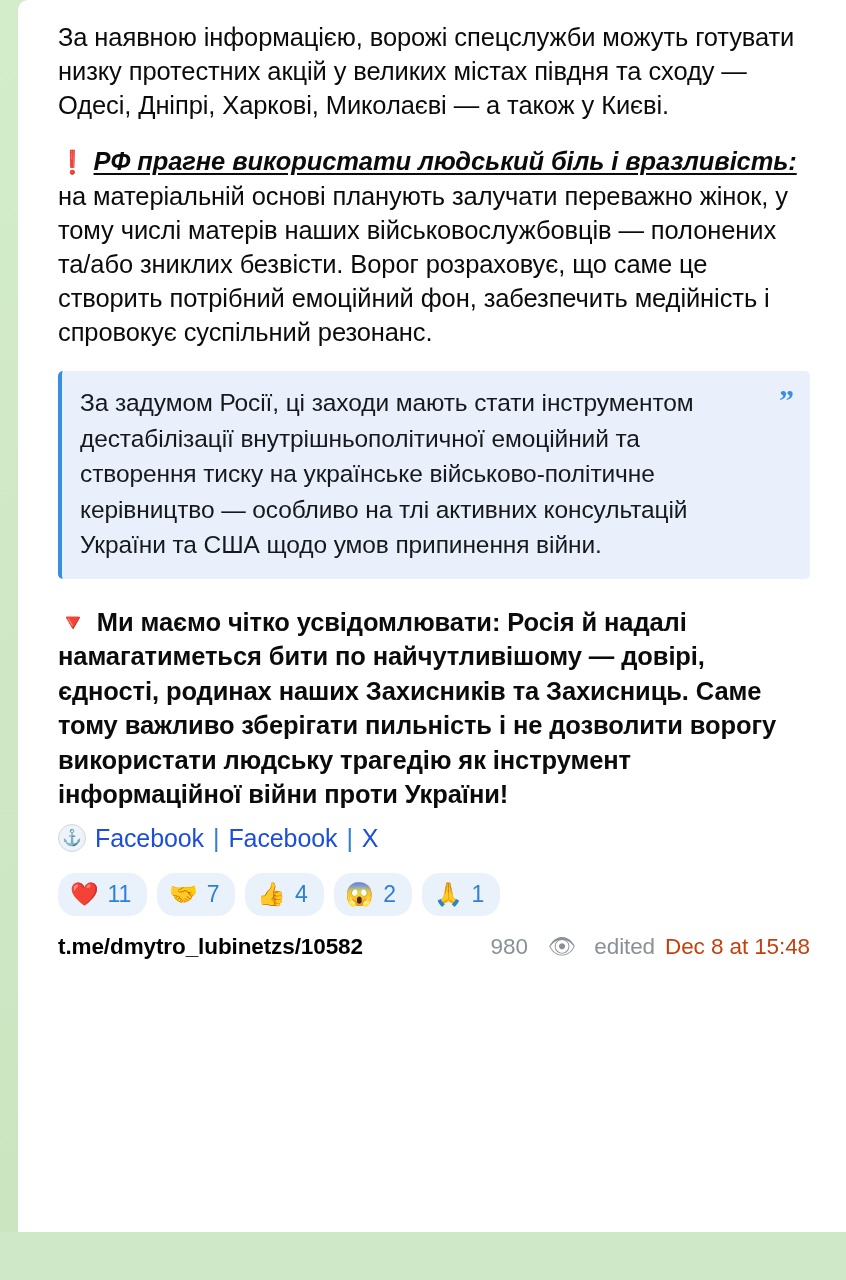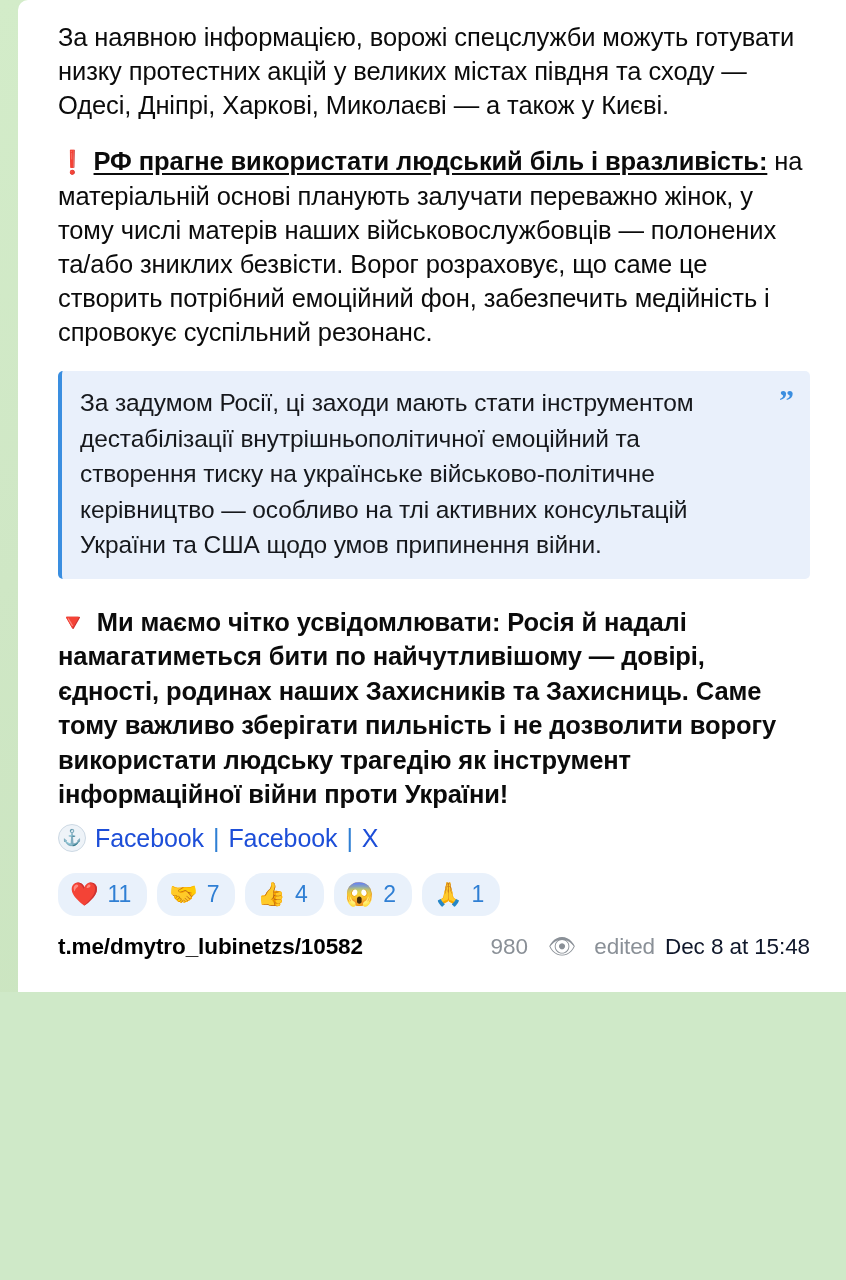--- a/index.html
+++ b/index.html
@@ -5,21 +5,21 @@
   * { box-sizing: border-box; }
   html, body {
     margin: 0; padding: 0;
     width: 846px; height: 1280px;
     background: #cfe9c8;
     font-family: "Liberation Sans", sans-serif;
   }
   #app {
     position: relative;
     width: 846px;
-    height: 992px;
+    height: 1232px;
     overflow: hidden;
     background: #cfe9c8;
   }
   
   .backdrop {
     position: absolute;
     inset: 0;
     background:
       radial-gradient(circle at 10% 12%, rgba(255,255,255,0.35) 0 3px, transparent 4px),
       radial-gradient(circle at 96% 30%, rgba(255,255,255,0.3) 0 5px, transparent 6px),
@@ -44,20 +44,21 @@
     color: #0b0b0b;
     letter-spacing: -0.1px;
   }
   .para { margin: 0 0 22px 0; }
 
   .excl-emoji { font-size: 23px; }
   .u-bold-underline {
     font-weight: bold;
     text-decoration: underline;
     text-underline-offset: 3px;
+    font-style: italic;
   }
 
   .quote-block {
     position: relative;
     background: #e9f0fb;
     border-left: 4px solid #3a8ee0;
     border-radius: 5px;
     padding: 14px 60px 16px 18px;
     margin: 0 0 26px 0;
     color: #16181c;
@@ -147,21 +148,21 @@
   }
   .footer .spacer { flex: 1 1 auto; }
   .footer .views {
     display: flex;
     align-items: flex-start;
     gap: 20px;
     color: #8a9097;
     margin-right: 18px;
   }
   .footer .edited { margin-right: 10px; }
-  .footer .time { color: #0f172a; }
+  .footer .time { color: #c2410c; }
 </style>
 </head>
 <body>
 
 <div id="app">
   <div class="backdrop"></div>
 
   <div class="bubble">
 
     <div class="msg-text">

